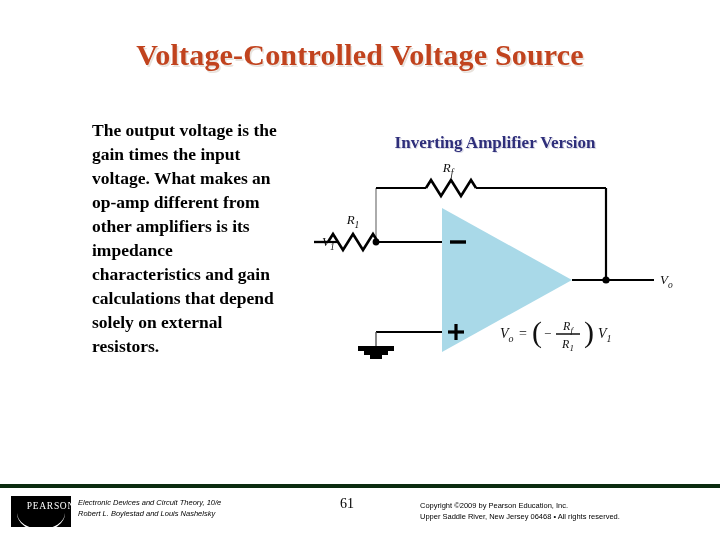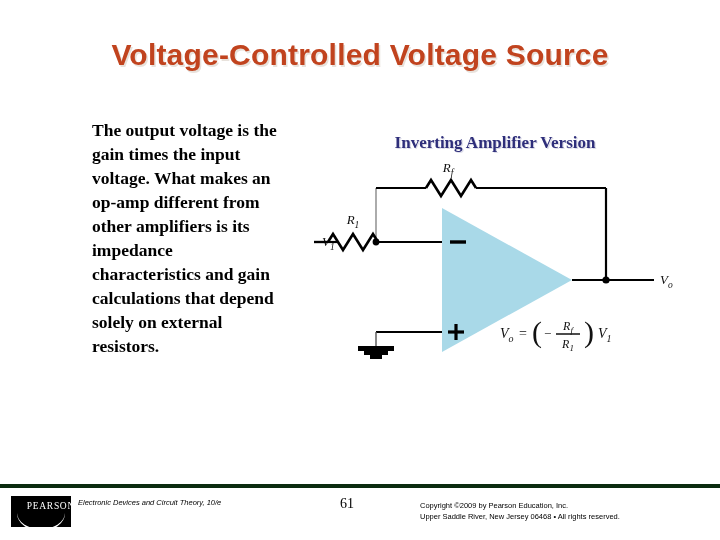--- a/index.html
+++ b/index.html
@@ -15,21 +15,21 @@
     font-family: "Liberation Serif", serif;
   }
 
   
   #slide-title {
     position: absolute;
     left: 0;
     top: 38px;
     width: 720px;
     text-align: center;
-    font-family: Liberation Sans, sans-serif;
+    font-family: Liberation Serif, serif;
     font-weight: bold;
     font-size: 30px;
     letter-spacing: 0.2px;
     color: #c1431e;
     text-shadow: 1.5px 1.5px 0 #e8e2dc;
     white-space: nowrap;
   }
 
   
   #body-text {
@@ -253,20 +253,21 @@
 
 <div id="footer">
 
   <div id="pearson-logo">
     <div id="pearson-wordmark">PEARSON</div>
     <div id="pearson-swoosh"></div>
   </div>
 
   <div id="book-credit">
     <div>Electronic Devices and Circuit Theory, 10/e</div>
+    <div>Robert L. Boylestad and Louis Nashelsky</div>
   </div>
 
   <div id="page-number">61</div>
 
   <div id="copyright">
     <div>Copyright ©2009 by Pearson Education, Inc.</div>
     <div>Upper Saddle River, New Jersey 06468 • All rights reserved.</div>
   </div>
 
 </div>

